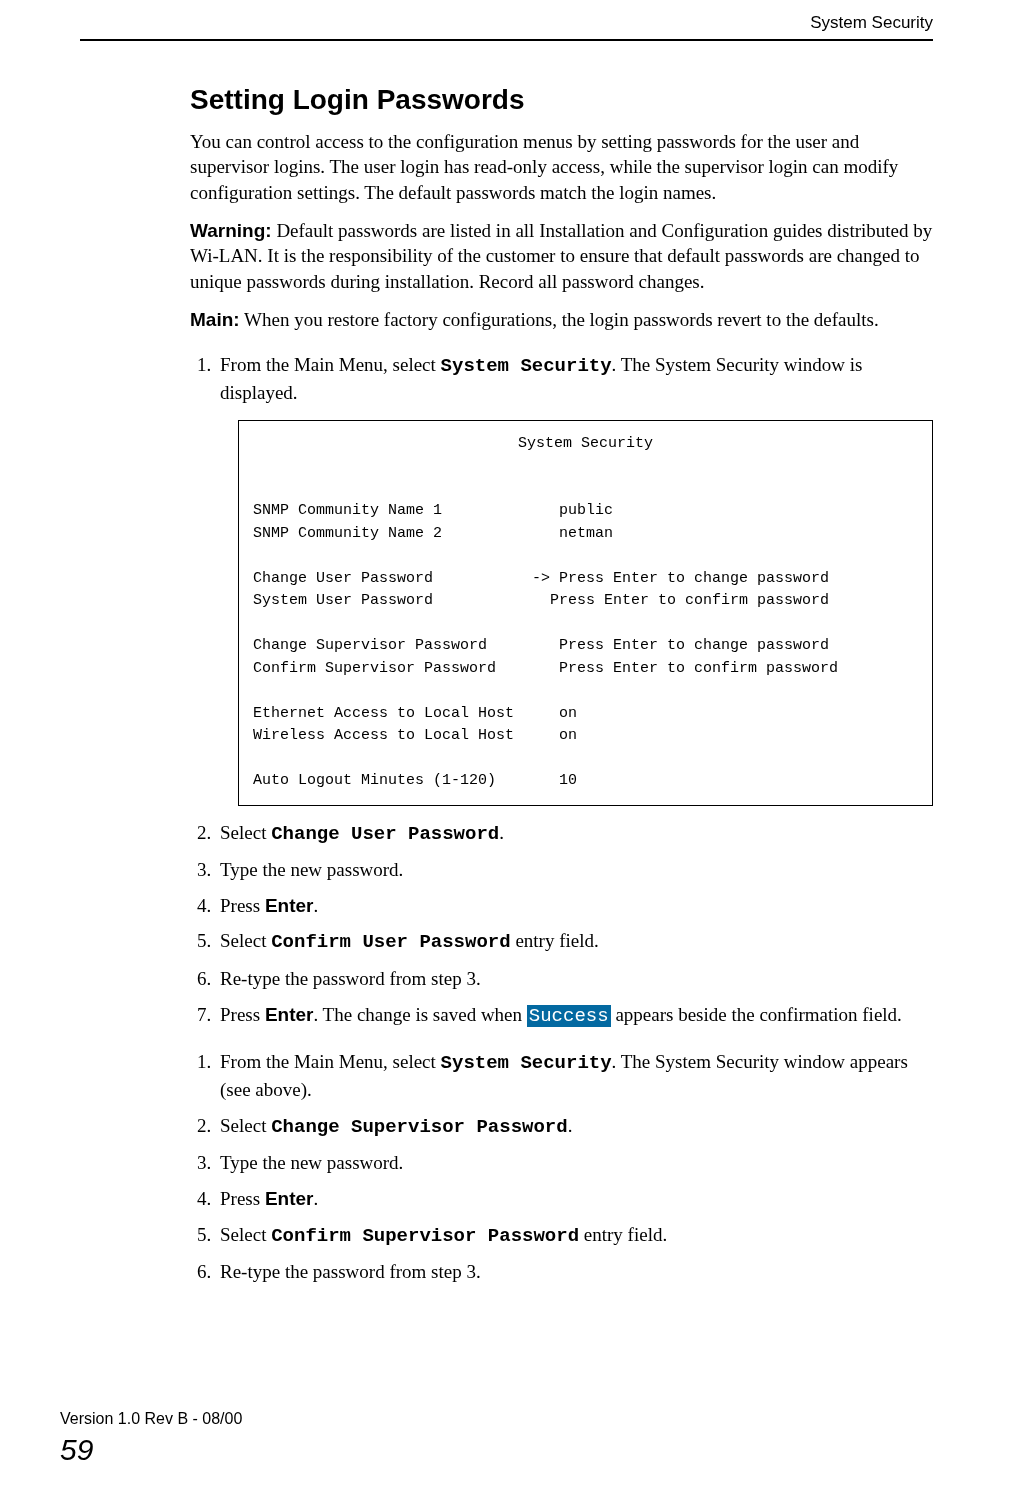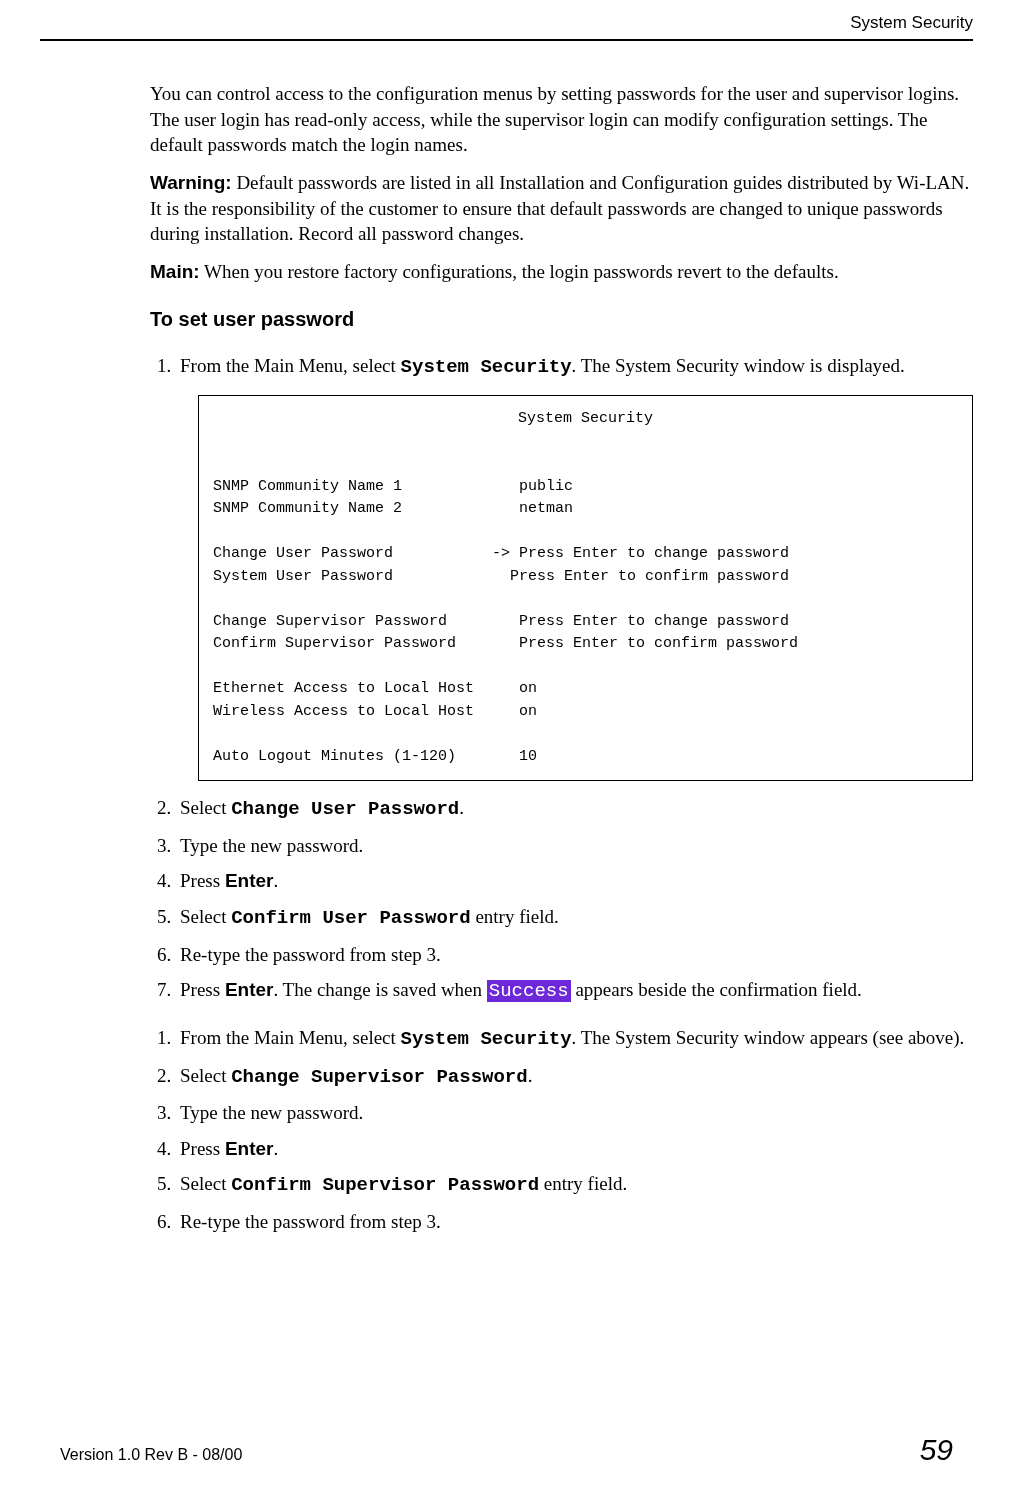--- a/index.html
+++ b/index.html
@@ -9,21 +9,21 @@
       margin: 0;
       padding: 0;
       background: #fff;
       color: #000;
     }
     .page {
       width: 1013px;
       height: 1498px;
       position: relative;
       box-sizing: border-box;
-      padding: 0 40px;
+      padding: 0 80px;
     }
     .header-right {
       text-align: right;
       font-family: Arial, Helvetica, sans-serif;
       font-size: 17px;
       padding-top: 12px;
     }
     .header-rule {
       border: none;
       border-top: 2px solid #000;
@@ -58,21 +58,21 @@
     }
     ol li {
       margin: 6px 0 10px 0;
       padding-left: 4px;
     }
     .mono-bold {
       font-family: "Courier New", Courier, monospace;
       font-weight: bold;
     }
     .highlight {
-      background: #6d28d9;
+      background: #0369a1;
       color: #fff;
       font-family: "Courier New", Courier, monospace;
       padding: 0 2px;
     }
     .terminal-box {
       border: 1px solid #000;
       font-family: "Courier New", Courier, monospace;
       font-size: 15px;
       line-height: 1.5;
       padding: 12px 14px;
@@ -81,52 +81,53 @@
     }
     .footer {
       position: absolute;
       bottom: 28px;
       left: 60px;
       right: 60px;
       display: flex;
       justify-content: space-between;
       align-items: baseline;
       font-family: Arial, Helvetica, sans-serif;
+      flex-direction: column;
     }
     .footer-left {
       font-size: 16px;
     }
     .footer-right {
       font-size: 30px;
       font-style: italic;
     }
     .terminal-title {
       text-align: center;
     }
   </style>
 </head>
 <body>
 
 <div class="page">
   <div class="header-right">System Security</div>
   <hr class="header-rule">
 
   <div class="content">
+    <h1 class="section-title">Setting Login Passwords</h1>
 
     <p>You can control access to the configuration menus by setting passwords for the user and supervisor logins. The user login has read-only access, while the supervisor login can modify configuration settings. The default passwords match the login names.</p>
 
     <p>
       <span class="bold-sans">Warning:</span><span> Default passwords are listed in all Installation and Configuration guides distributed by Wi-LAN. It is the responsibility of the customer to ensure that default passwords are changed to unique passwords during installation. Record all password changes.</span>
     </p>
 
     <p>
       <span class="bold-sans">Main:</span><span> When you restore factory configurations, the login passwords revert to the defaults.</span>
     </p>
 
-    <h2 class="subhead">To set user password</h2>
 
     <ol>
       <li>
         <span>From the Main Menu, select </span><span class="mono-bold">System Security</span><span>. The System Security window is displayed.</span>
 
         <div class="terminal-box"><div class="terminal-title">System Security</div>
 
 <span>SNMP Community Name 1             public</span>
 <span>SNMP Community Name 2             netman</span>
 

